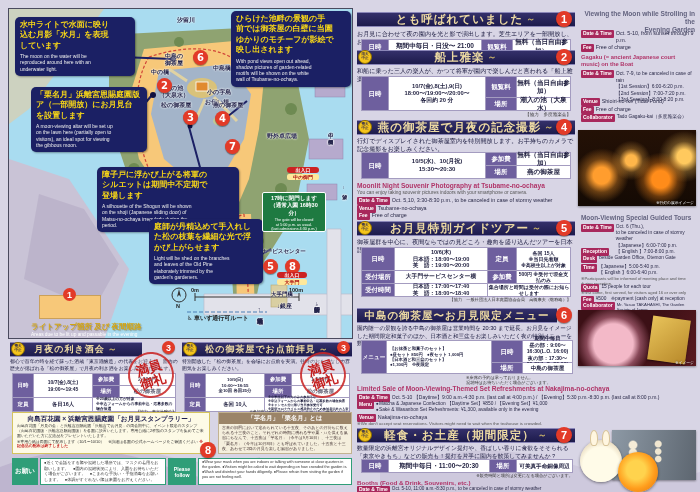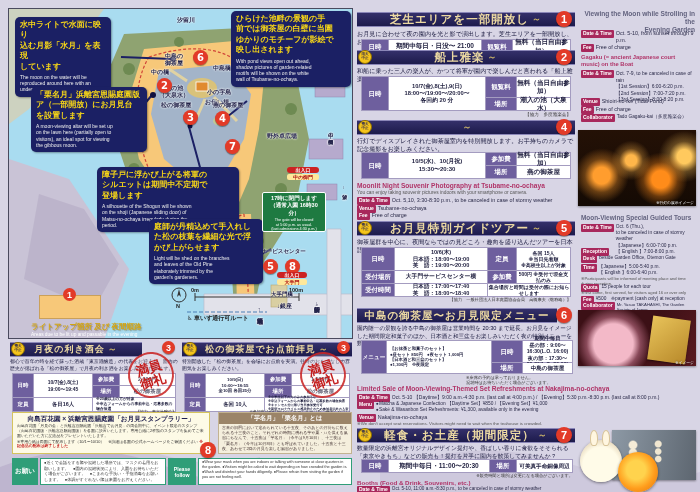--- a/index.html
+++ b/index.html
@@ -165,21 +165,21 @@
   <span class="mlab" style="left:196px;top:266px;font-size:5.5px">三百年の松</span>
   <span class="mlab" style="left:262px;top:282px;font-size:5.5px">大手門橋</span>
   <span class="mlab" style="left:162px;top:258px">築地川</span>
   <span class="mlab" style="left:268px;top:294px">↓銀座</span>
   <span class="mlab vert" style="left:247px;top:298px;height:30px">←築地市場</span>
   <span class="mlab vert" style="left:304px;top:292px;height:38px">汐留・新橋→</span>
   <span class="mlab vert" style="left:332px;top:14px;height:150px;font-size:5px">↑旧芝離宮恩賜庭園・浜松町</span>
   <span class="mlab vert" style="left:318px;top:120px;height:50px;font-size:5px">中の御門橋</span>
   <span class="mlab vert" style="left:332px;top:176px;height:30px;font-size:5px">→汐留</span>
 
-  <div class="co" style="left:6px;top:8px;width:96px">
+  <div class="co" style="left:6px;top:8px;width:120px">
     <div class="jp pre">水中ライトで水面に映り
 込む月影「水月」を表現
 しています</div>
     <div class="en pre">The moon on the water will be
 reproduced around here with an
 underwater light.</div>
   </div>
   <div class="co" style="left:22px;top:78px;width:116px">
     <div class="jp pre">「栗名月」浜離宮恩賜庭園版
 ア（一部開放）にお月見台
@@ -246,21 +246,21 @@
   <span class="legend-num">1</span>
   <div class="legend-jp">ライトアップ箇所 及び 夜間順路</div>
   <div class="legend-en">Areas due to be lit up and passable in the evening</div>
   <span class="scalelab" style="left:182px;top:278px">0m</span>
   <span class="scalelab" style="left:280px;top:278px">100m</span>
   <span class="scalelab" style="left:167px;top:294px">N</span>
   <div class="wheel"><span>♿</span> <span>車いす通行可ルート</span></div>
 </div>
 
 <div class="ph" style="left:357px;top:12px;width:218px;position:absolute">
-    <span>芝生エリアを一部開放し</span>
+    <span>とも呼ばれていました</span>
     <span class="swirl">～</span>
   </div>
 <span class="num" style="left:556px;top:11px">1</span>
 <div class="desc abs" style="left:357px;top:30px;width:218px;font-size:6.1px">お月見に合わせて夜の園内を光と影で演出します。芝生エリアを一部開放し、お月見台を設置します。</div>
 <div class="tbl" style="left:361px;top:39px;width:210px;grid-template-columns:26px 92px 30px 1fr;grid-template-rows:13px">
   <span class="lab">日時</span>
   <span class="val">期間中毎日・日没〜 21:00</span>
   <span class="lab">観覧料</span>
   <span class="val">無料（当日自由参加）</span>
 </div>
@@ -315,20 +315,21 @@
 <div class="enl" style="left:581px;top:114px;width:114px">
     <span class="chip">Collaborator</span>
     <span class="etxt" style="font-size:4.8px">Tado Gagaku-kai（多度雅楽会）</span>
   </div>
 
 <div class="photo photo-lantern" style="left:578px;top:130px;width:118px;height:76px">
   <span class="pcap">※行灯の展示イメージ</span>
 </div>
 
 <div class="ph" style="left:357px;top:120px;width:218px;position:absolute">
+    <span>燕の御茶屋で月夜の記念撮影</span>
     <span class="swirl">～</span>
   </div>
 <span class="bdg" style="left:358px;top:120px">
     <i>荒天</i>
     <i>中止</i>
   </span>
 <span class="num" style="left:556px;top:119px">4</span>
 <div class="desc abs" style="left:357px;top:137px;width:218px;font-size:6.1px">行灯でディスプレイされた御茶屋室内を特別開放します。お手持ちのカメラで記念撮影をお楽しみください。</div>
 <div class="tbl" style="left:361px;top:152px;width:210px;grid-template-columns:26px 96px 30px 1fr;grid-template-rows:12px 12px">
   <span class="lab" style="grid-row:1/3">日時</span>

